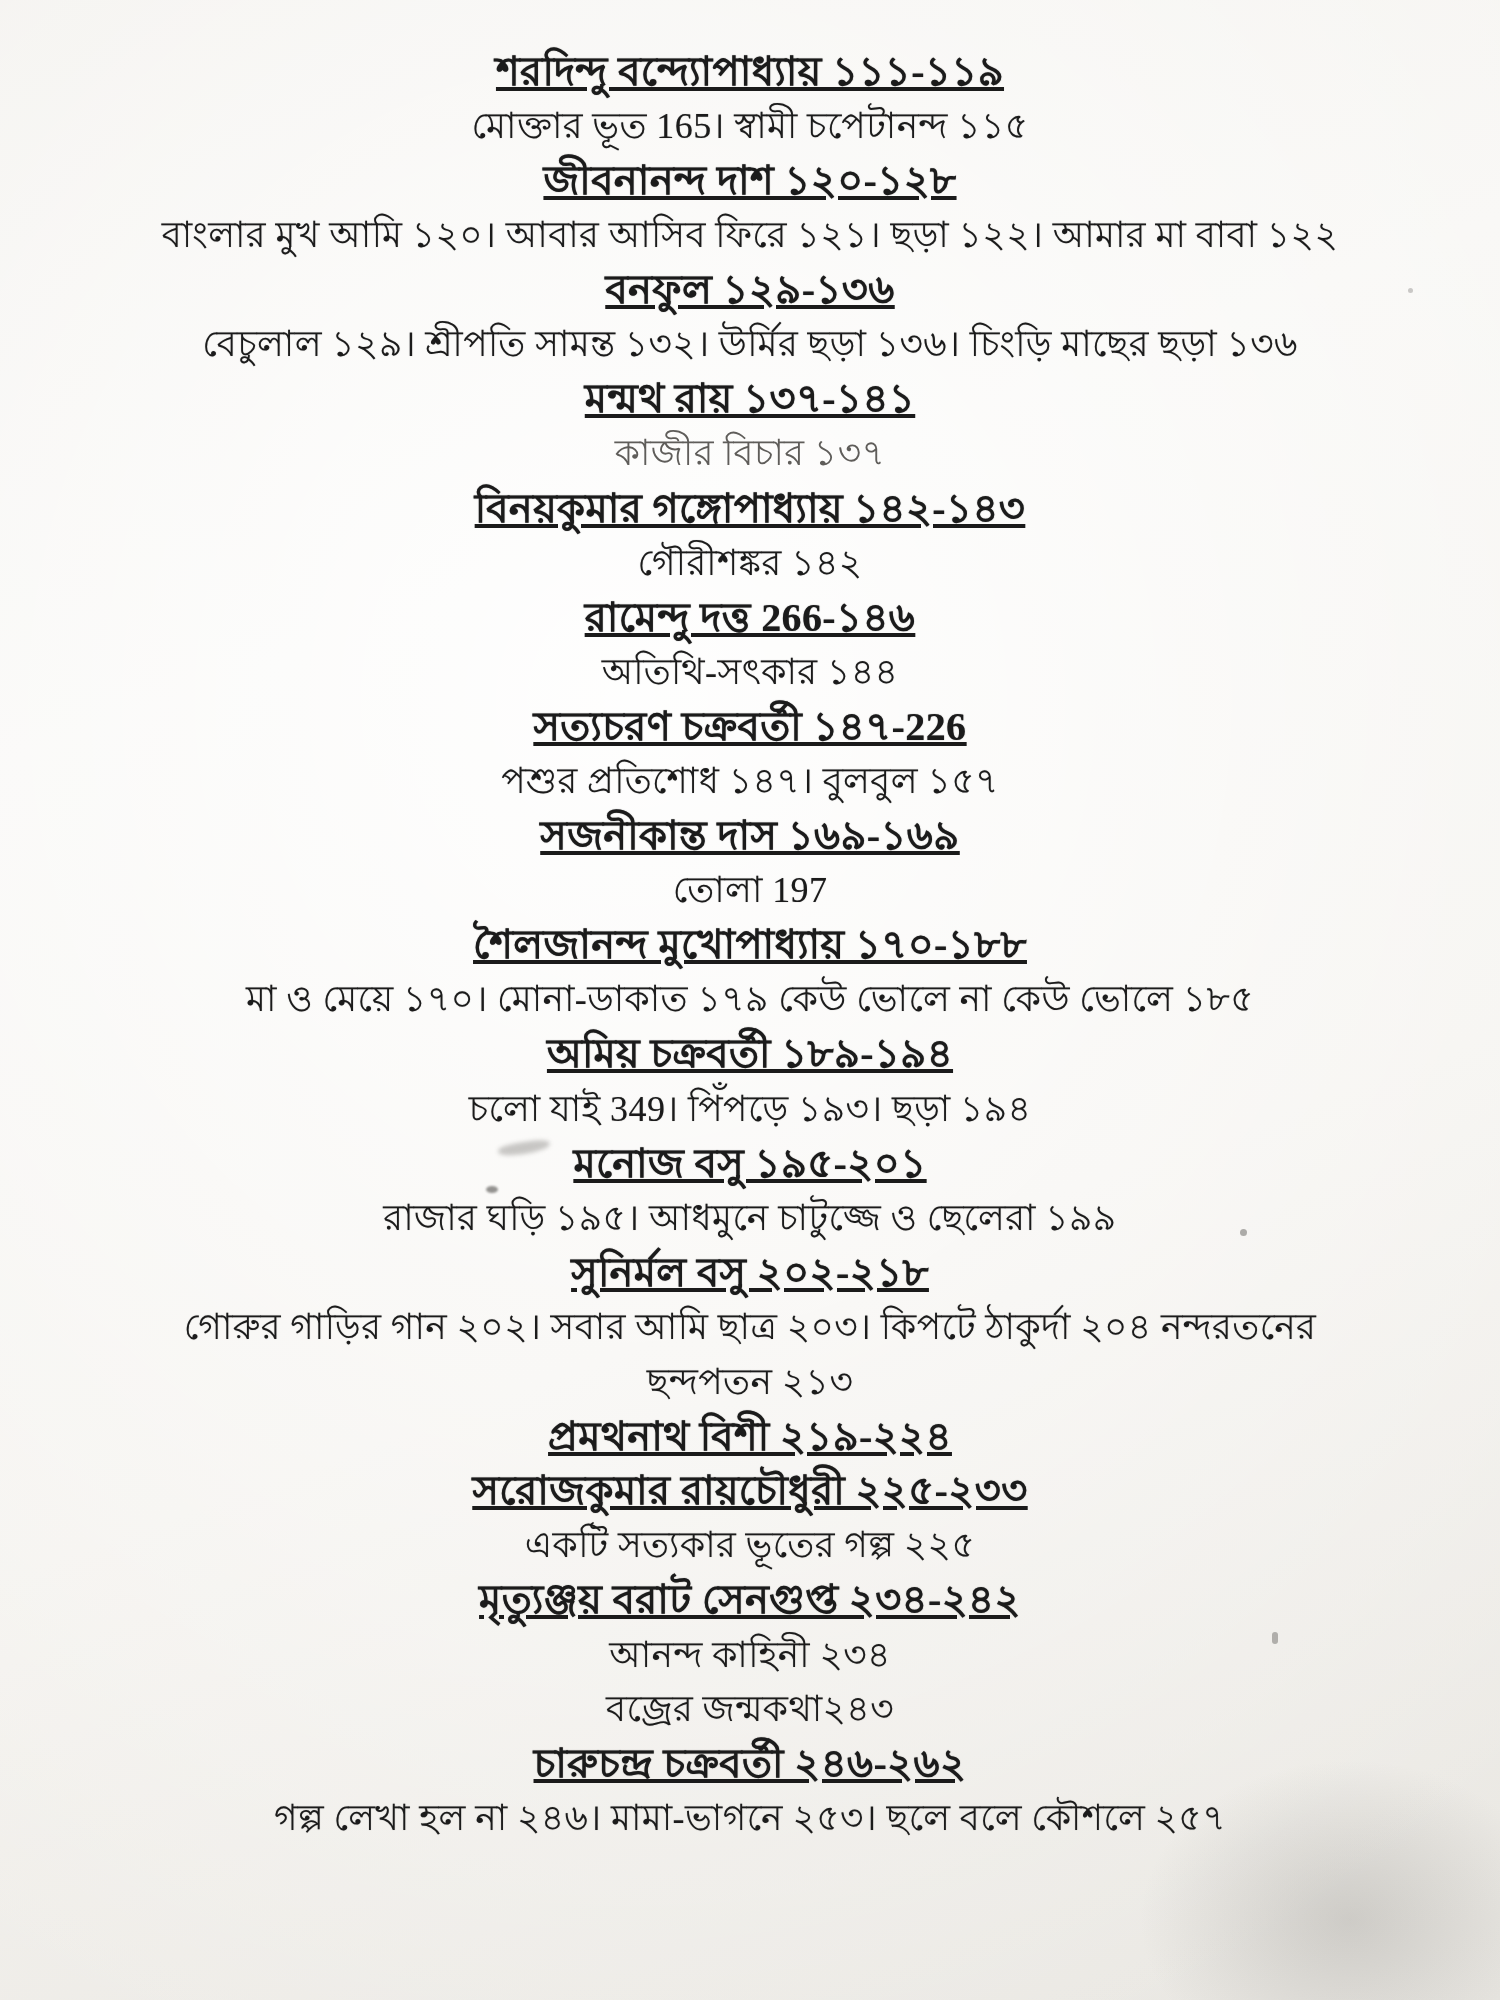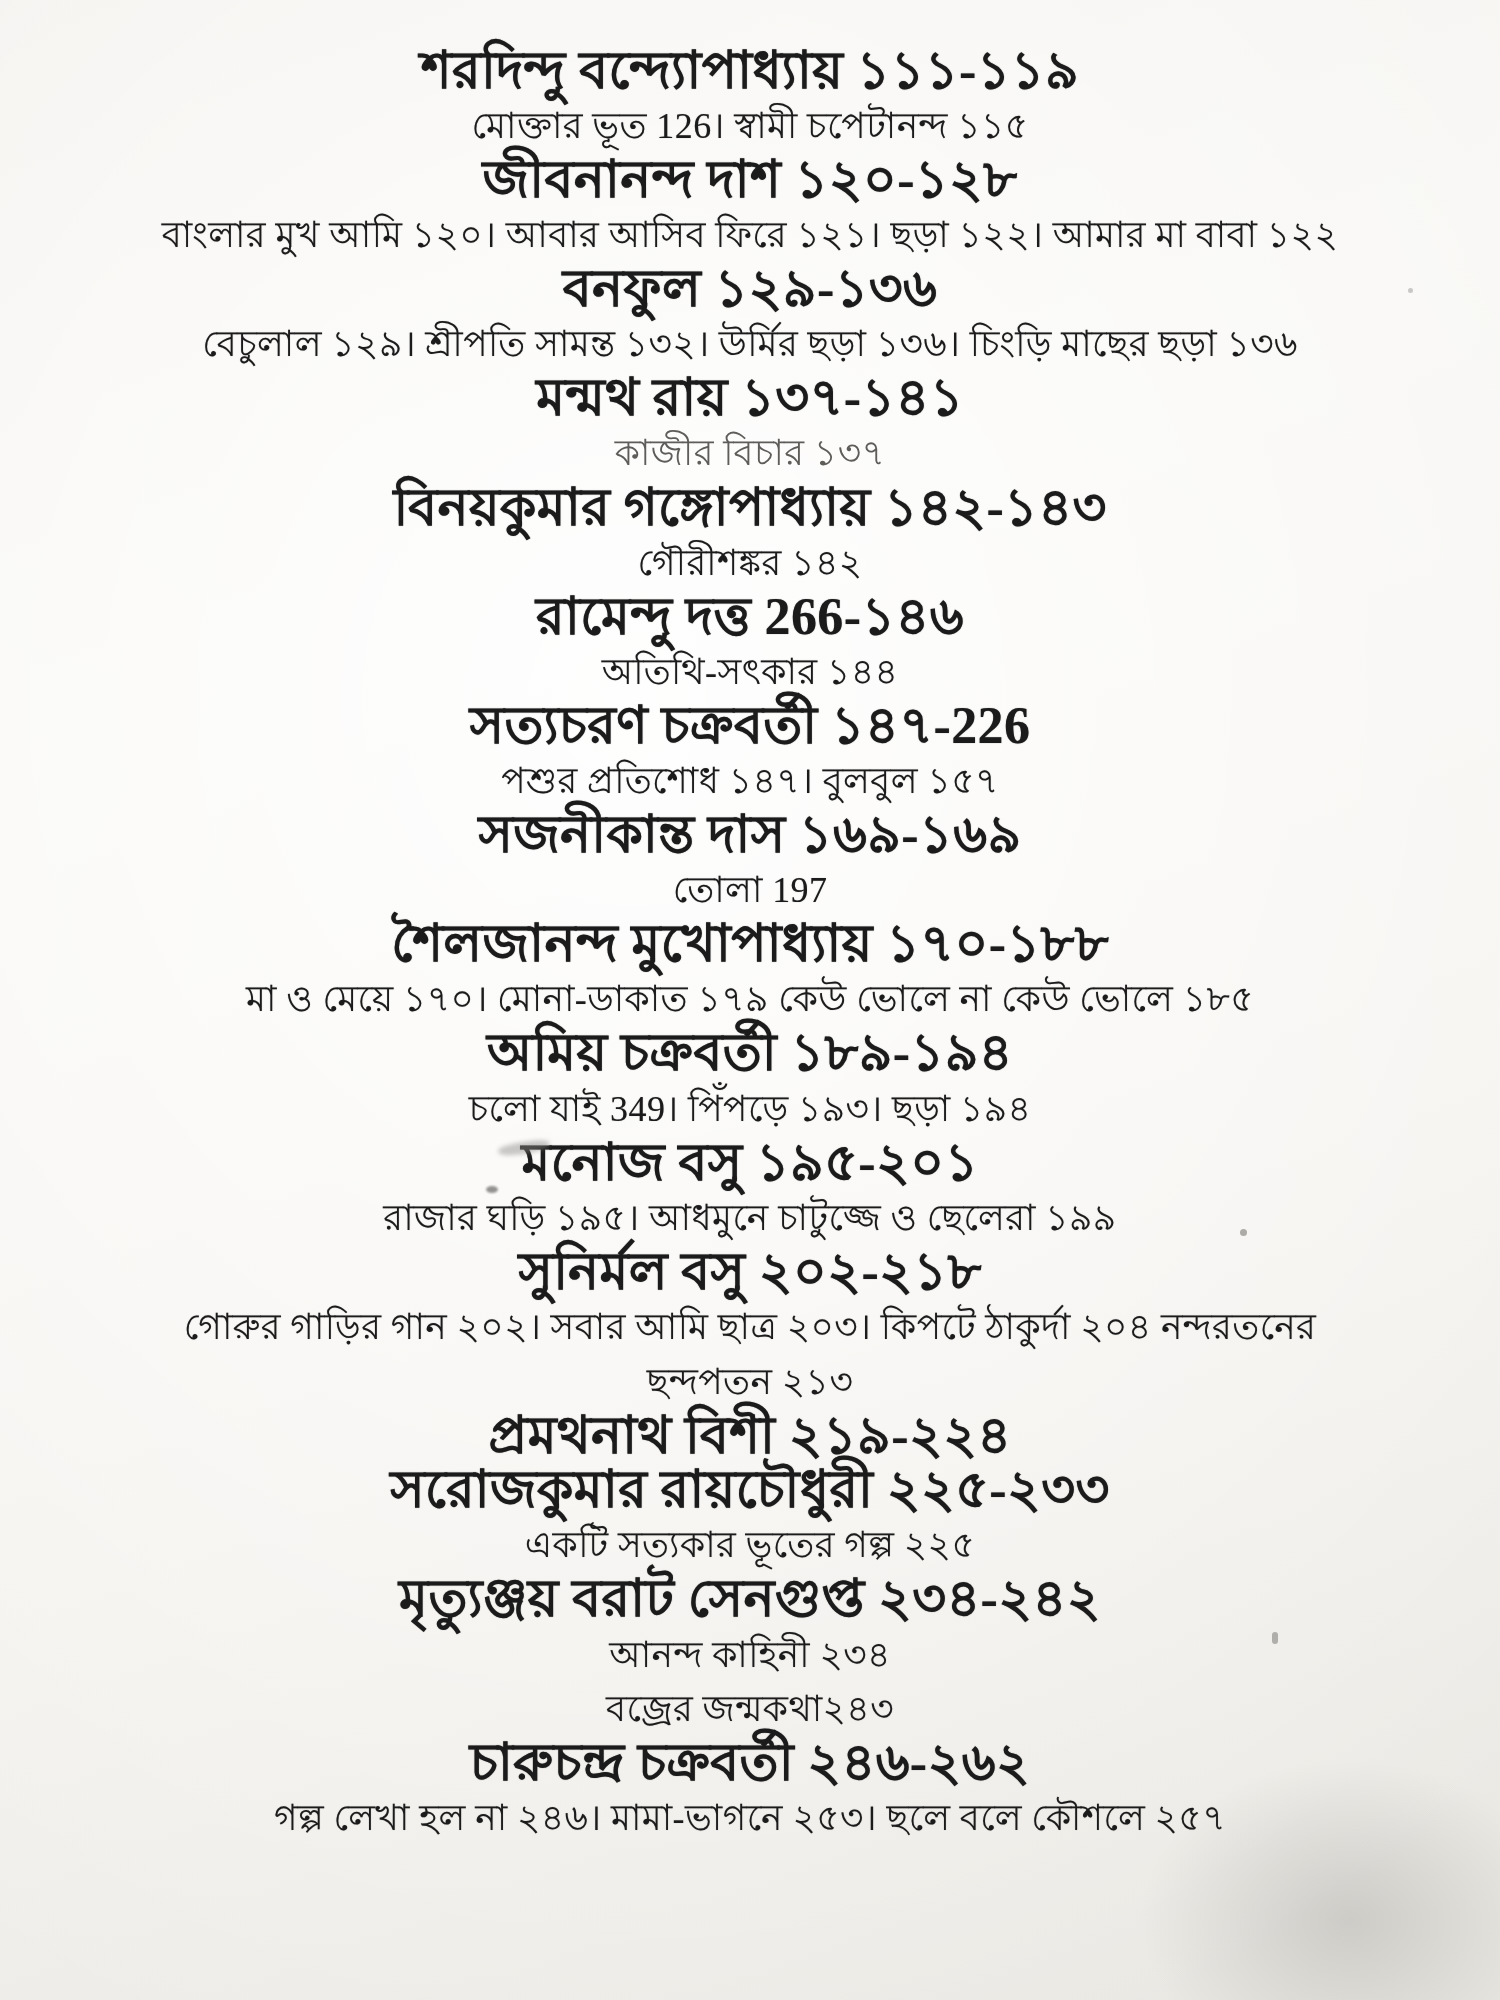--- a/index.html
+++ b/index.html
@@ -31,22 +31,23 @@
     align-items: center;
     justify-content: center;
     text-align: center;
     white-space: nowrap;
     font-size: 36px;
     letter-spacing: 0.4px;
     text-shadow: 0 0 1px rgba(0,0,0,0.35);
   }
   .author {
     font-weight: 700;
-    font-size: 52px;
+    font-size: 40px;
     text-shadow: 0 0 1px rgba(0,0,0,0.55);
+    text-decoration: underline;
   }
   .works {
     font-weight: 400;
   }
   .muted {
     color: #5f5d5a;
     text-shadow: none;
     text-align: center;
   }
   
@@ -84,21 +85,21 @@
     background: radial-gradient(closest-side, rgba(120,118,114,0.25), rgba(120,118,114,0));
   }
 </style>
 </head>
 <body>
 
 <div class="page">
 
   <div class="toc">
     <div class="line author">শরদিন্দু বন্দ্যোপাধ্যায় ১১১-১১৯</div>
-    <div class="line works">মোক্তার ভূত 126। স্বামী চপেটানন্দ ১১৫</div>
+    <div class="line works">মোক্তার ভূত 165। স্বামী চপেটানন্দ ১১৫</div>
     <div class="line author">জীবনানন্দ দাশ ১২০-১২৮</div>
     <div class="line works">বাংলার মুখ আমি ১২০। আবার আসিব ফিরে ১২১। ছড়া ১২২। আমার মা বাবা ১২২</div>
     <div class="line author">বনফুল ১২৯-১৩৬</div>
     <div class="line works">বেচুলাল ১২৯। শ্রীপতি সামন্ত ১৩২। উর্মির ছড়া ১৩৬। চিংড়ি মাছের ছড়া ১৩৬</div>
     <div class="line author">মন্মথ রায় ১৩৭-১৪১</div>
     <div class="line works muted">কাজীর বিচার ১৩৭</div>
     <div class="line author">বিনয়কুমার গঙ্গোপাধ্যায় ১৪২-১৪৩</div>
     <div class="line works">গৌরীশঙ্কর ১৪২</div>
     <div class="line author">রামেন্দু দত্ত 266-১৪৬</div>
     <div class="line works">অতিথি-সৎকার ১৪৪</div>

